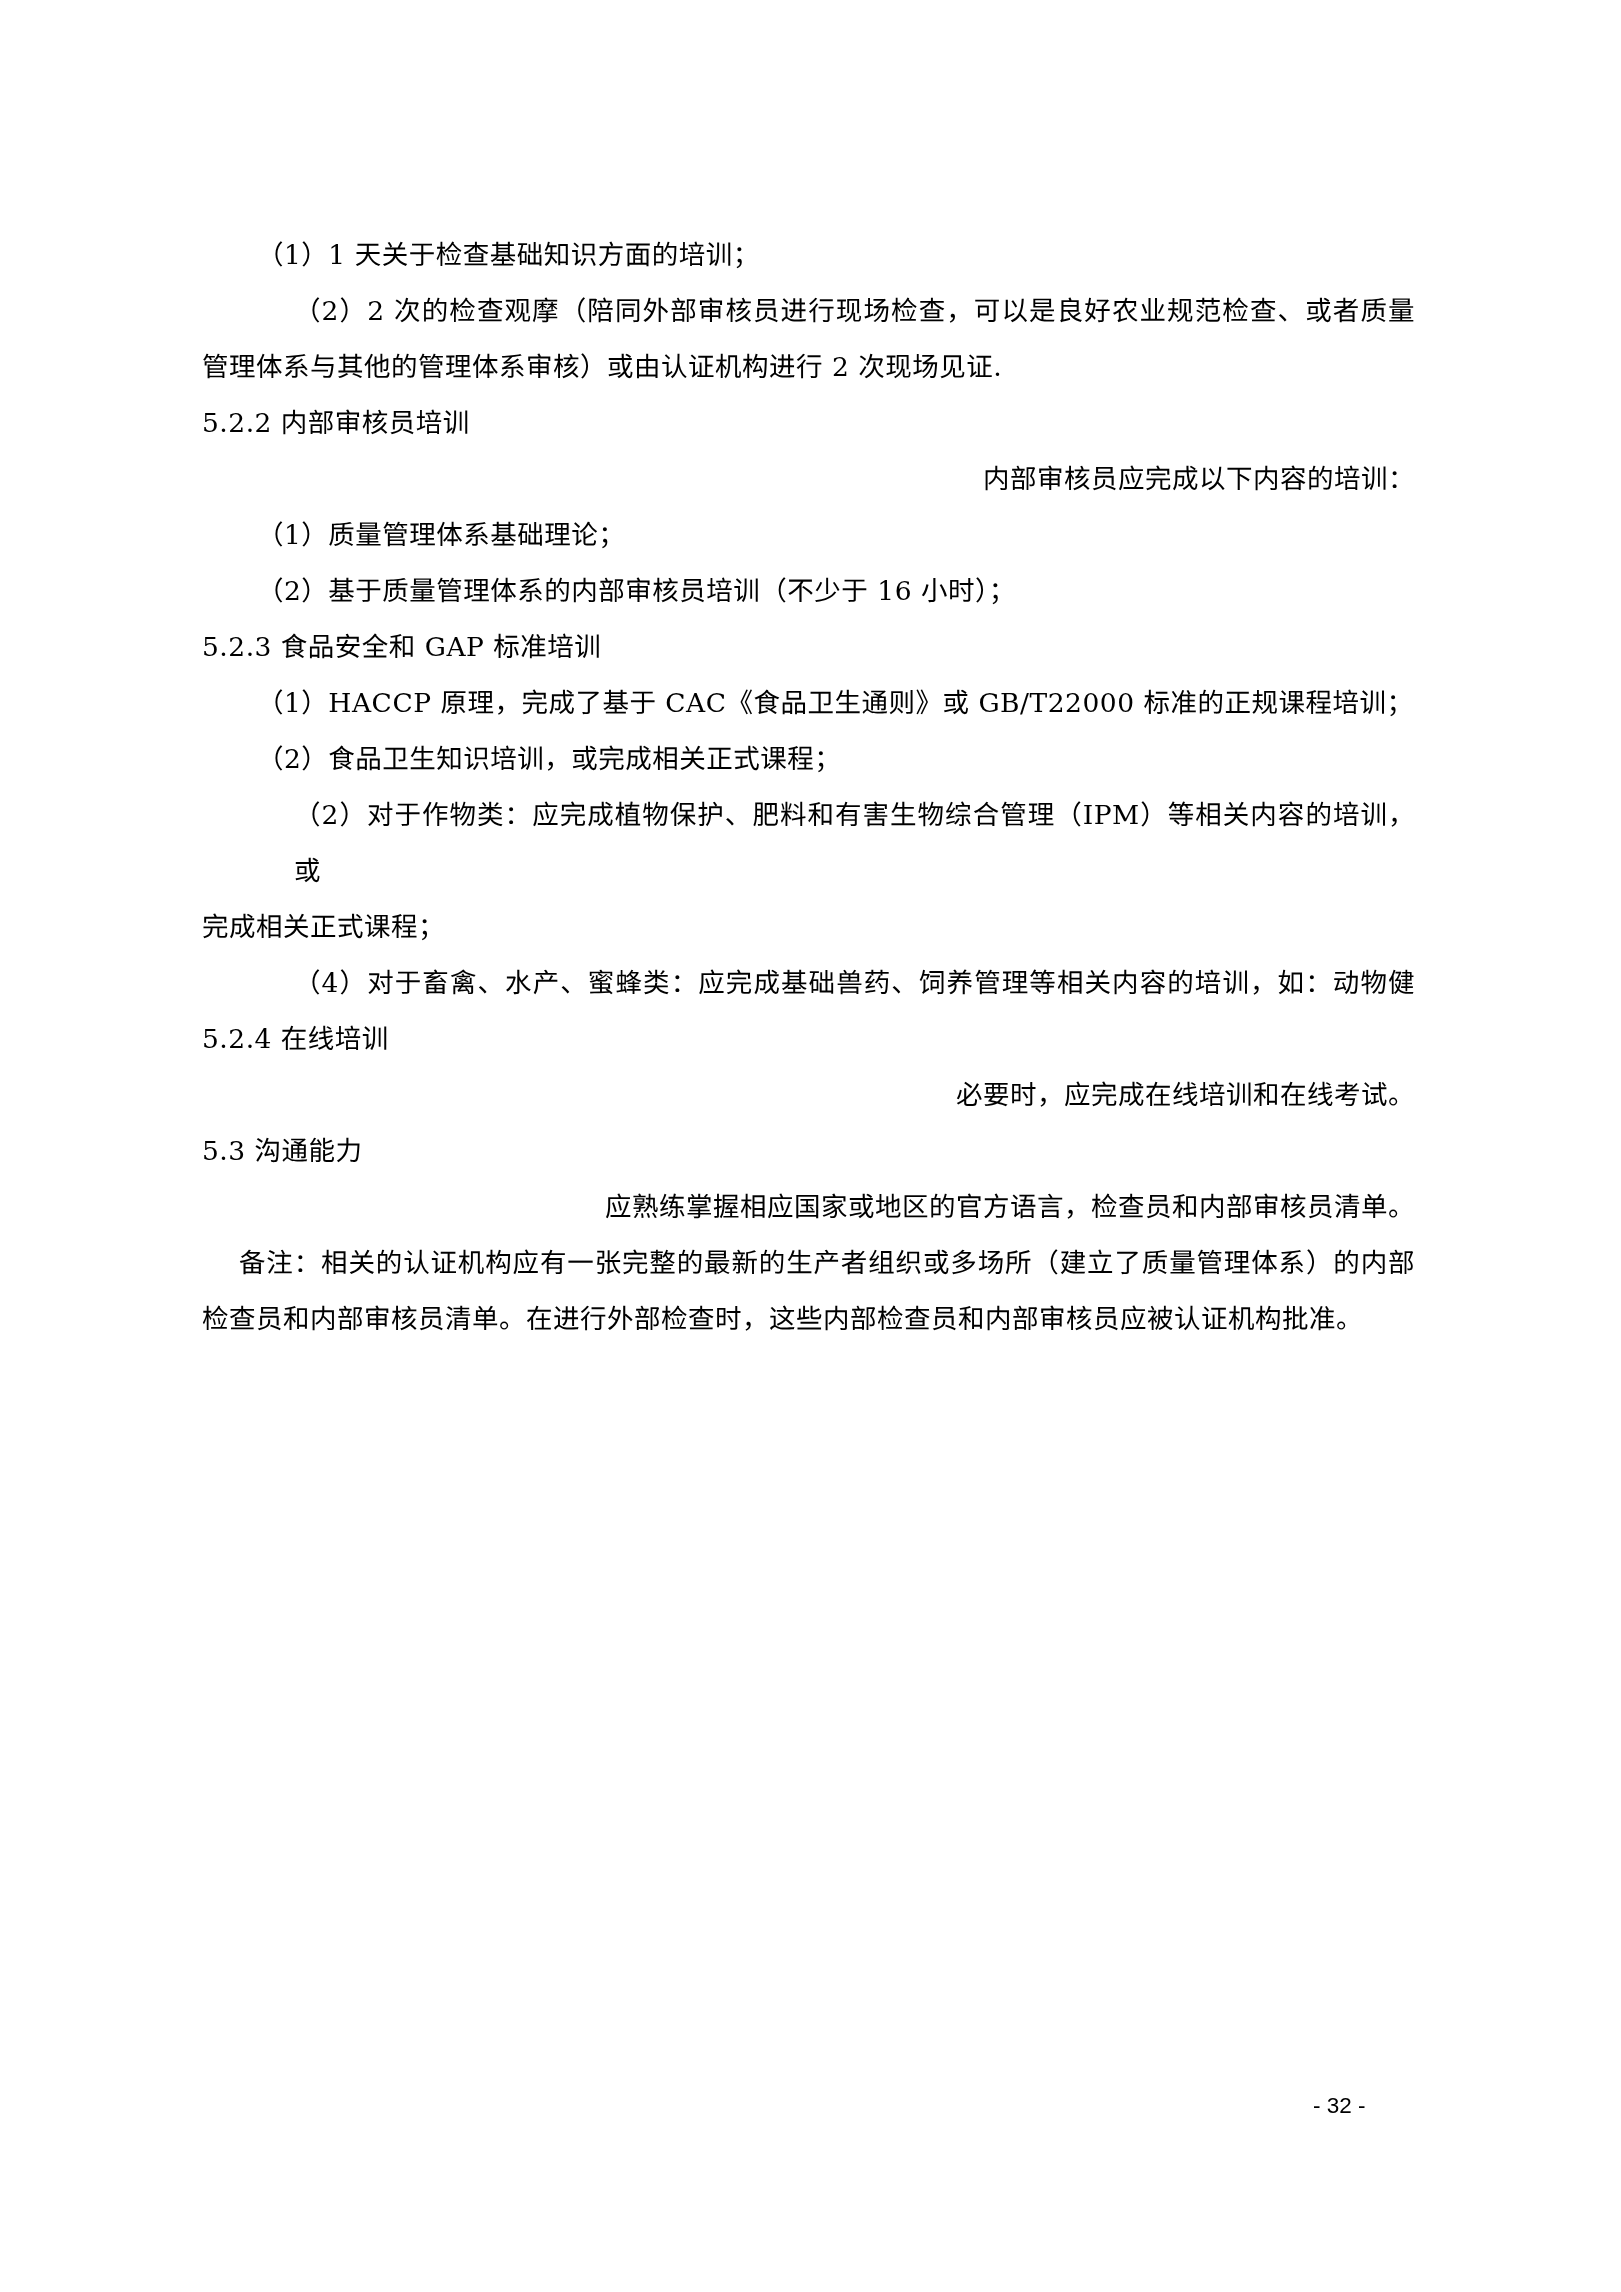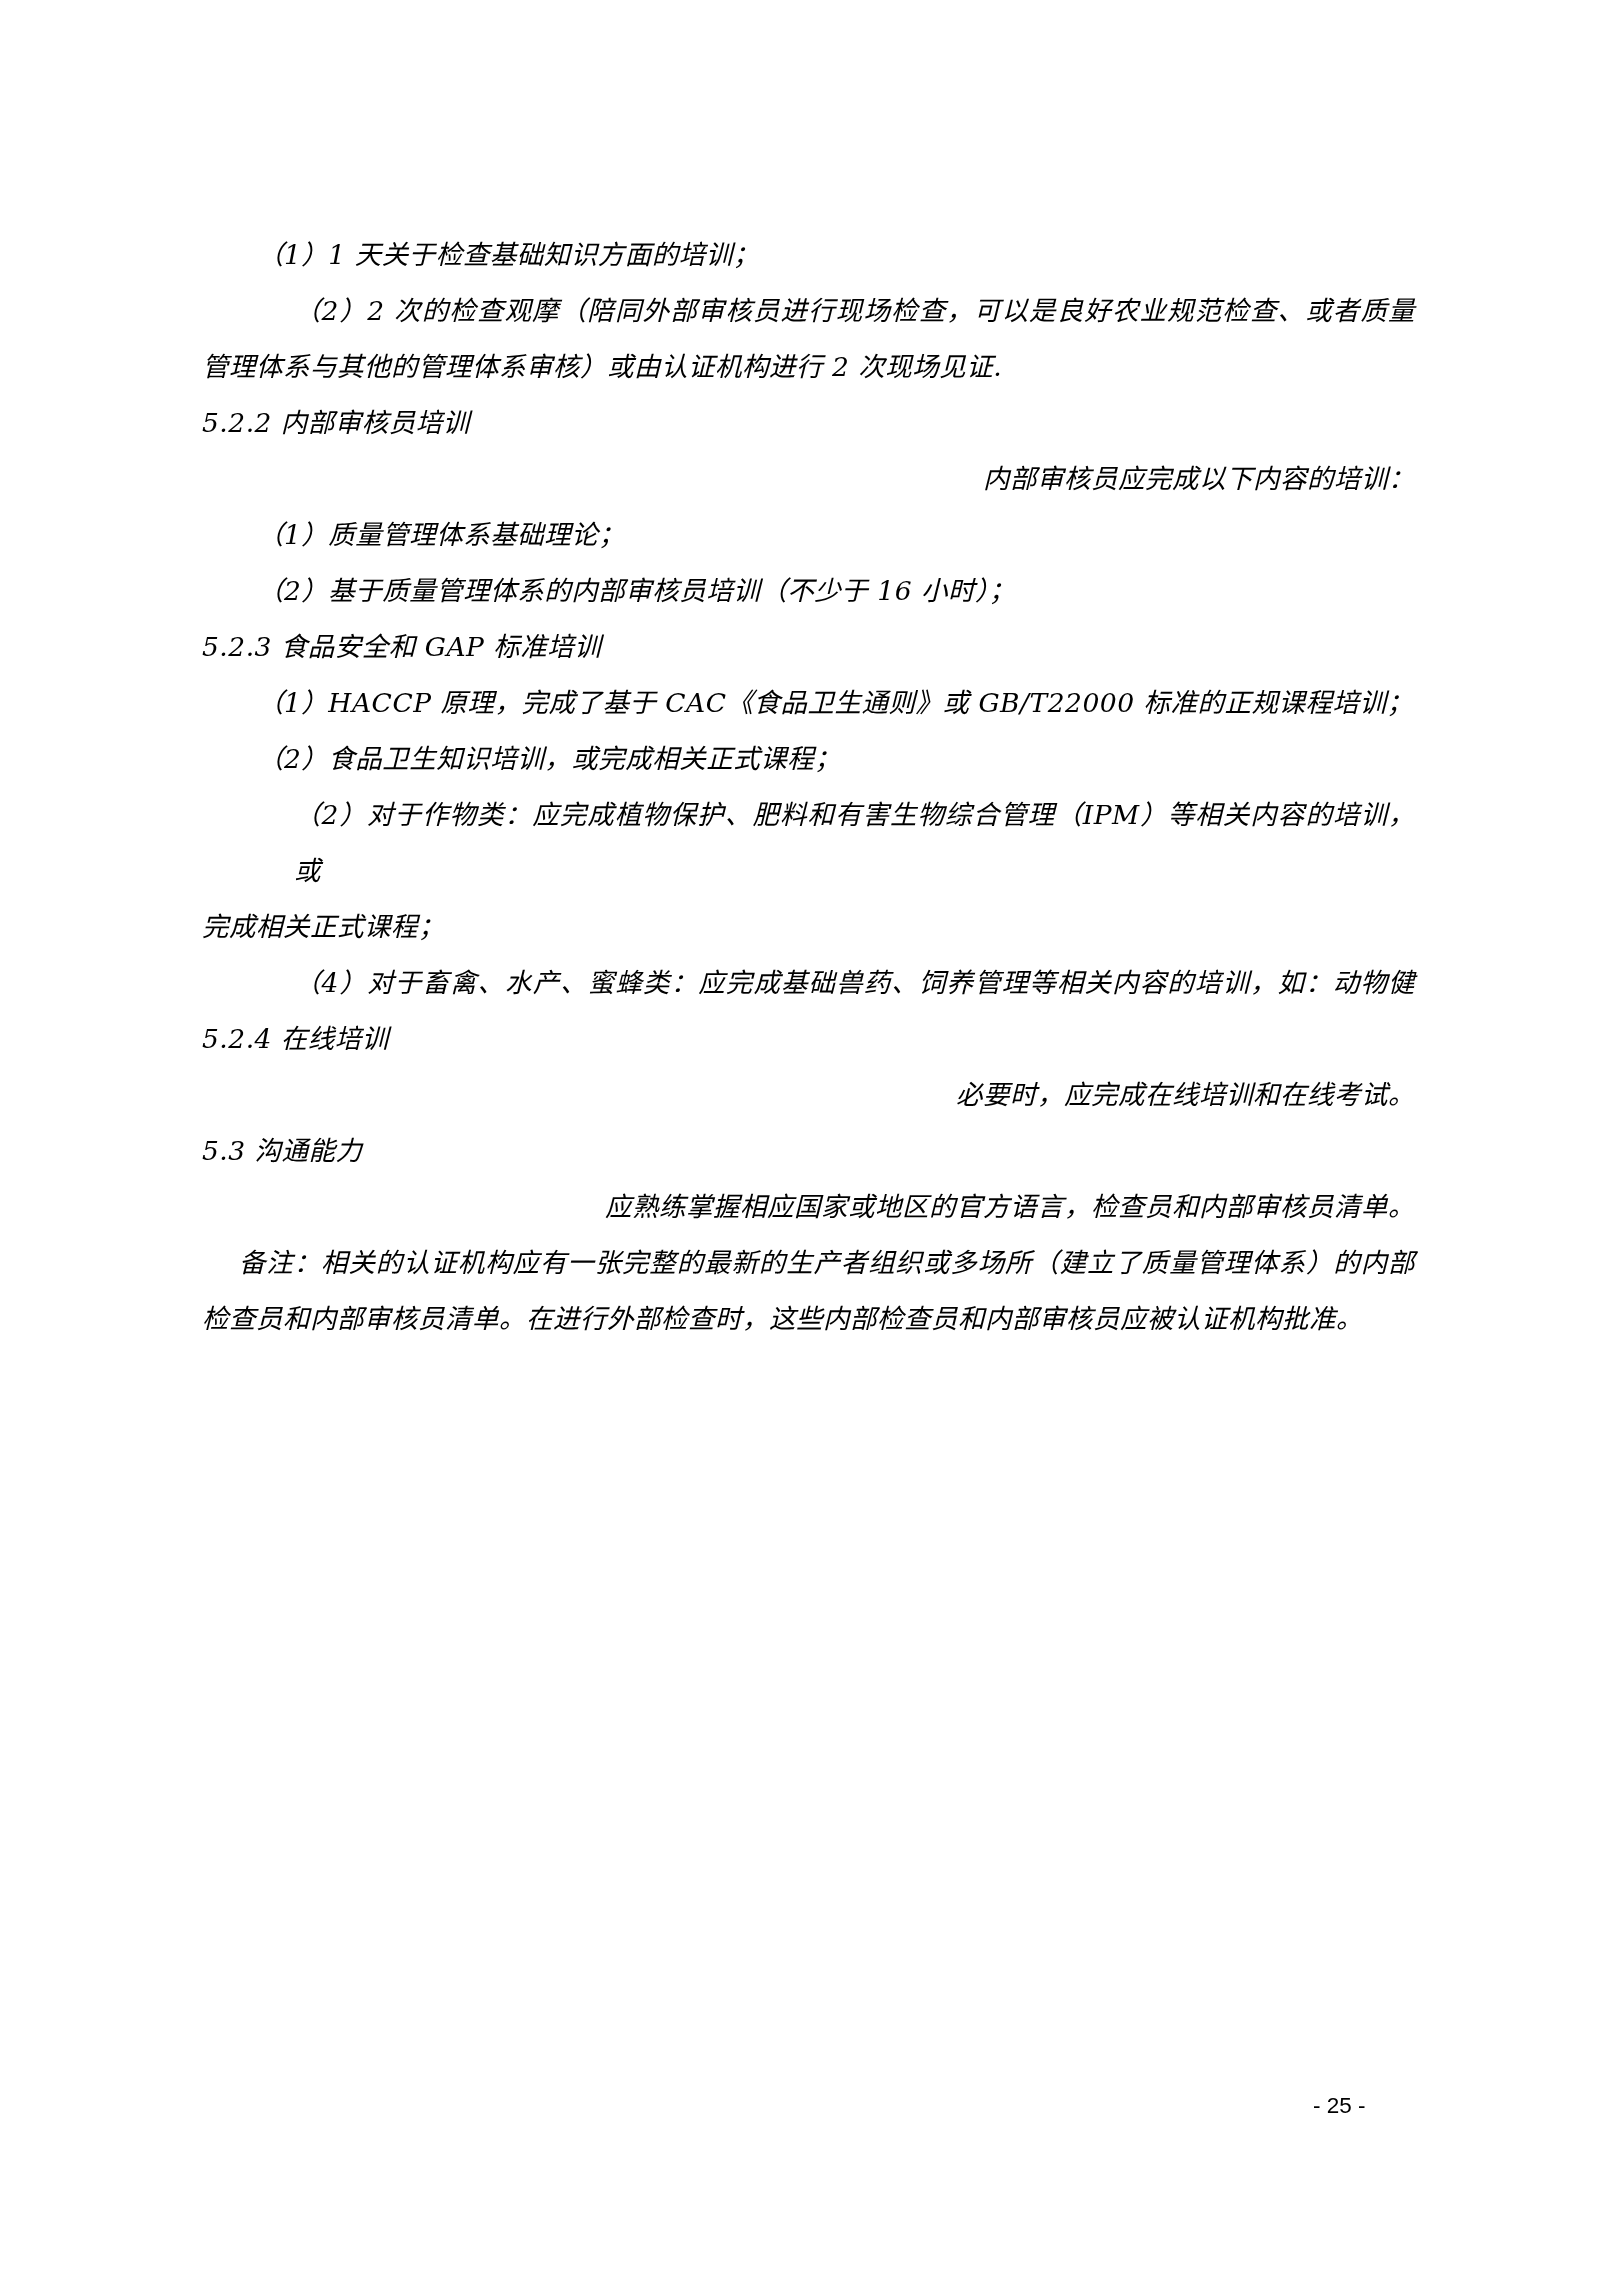--- a/index.html
+++ b/index.html
@@ -25,21 +25,20 @@
     left: 202px;
     top: 227px;
     width: 1213px;
     font-size: 26.5px;
     line-height: 56px;
     letter-spacing: 0.5px;
   }
   .line {
     white-space: pre-wrap;
     min-height: 56px;
-    font-style: italic;
   }
   .indent-flush      { padding-left: 0; }
   .indent-item       { padding-left: 55px; }
   .indent-para       { padding-left: 57px; text-align: right; }
   .indent-para-wide  { padding-left: 73px; text-align: right; }
   .fill {
     text-align: justify;
     text-align-last: justify;
     margin-left: 37px;
   }
@@ -74,17 +73,17 @@
       <div class="line indent-item fill">（4）对于畜禽、水产、蜜蜂类：应完成基础兽药、饲养管理等相关内容的培训，如：动物健</div>
       <div class="line indent-flush">5.2.4 在线培训</div>
       <div class="line indent-para-wide">必要时，应完成在线培训和在线考试。</div>
       <div class="line indent-flush">5.3 沟通能力</div>
       <div class="line indent-para">应熟练掌握相应国家或地区的官方语言，检查员和内部审核员清单。</div>
       <div class="line indent-flush fill">备注：相关的认证机构应有一张完整的最新的生产者组织或多场所（建立了质量管理体系）的内部</div>
       <div class="line indent-flush">检查员和内部审核员清单。在进行外部检查时，这些内部检查员和内部审核员应被认证机构批准。</div>
     </main>
 
   <div class="footer">
-    <span>- 25 -</span>
+    <span>- 32 -</span>
   </div>
 
 </div>
 
 
 </body></html>

